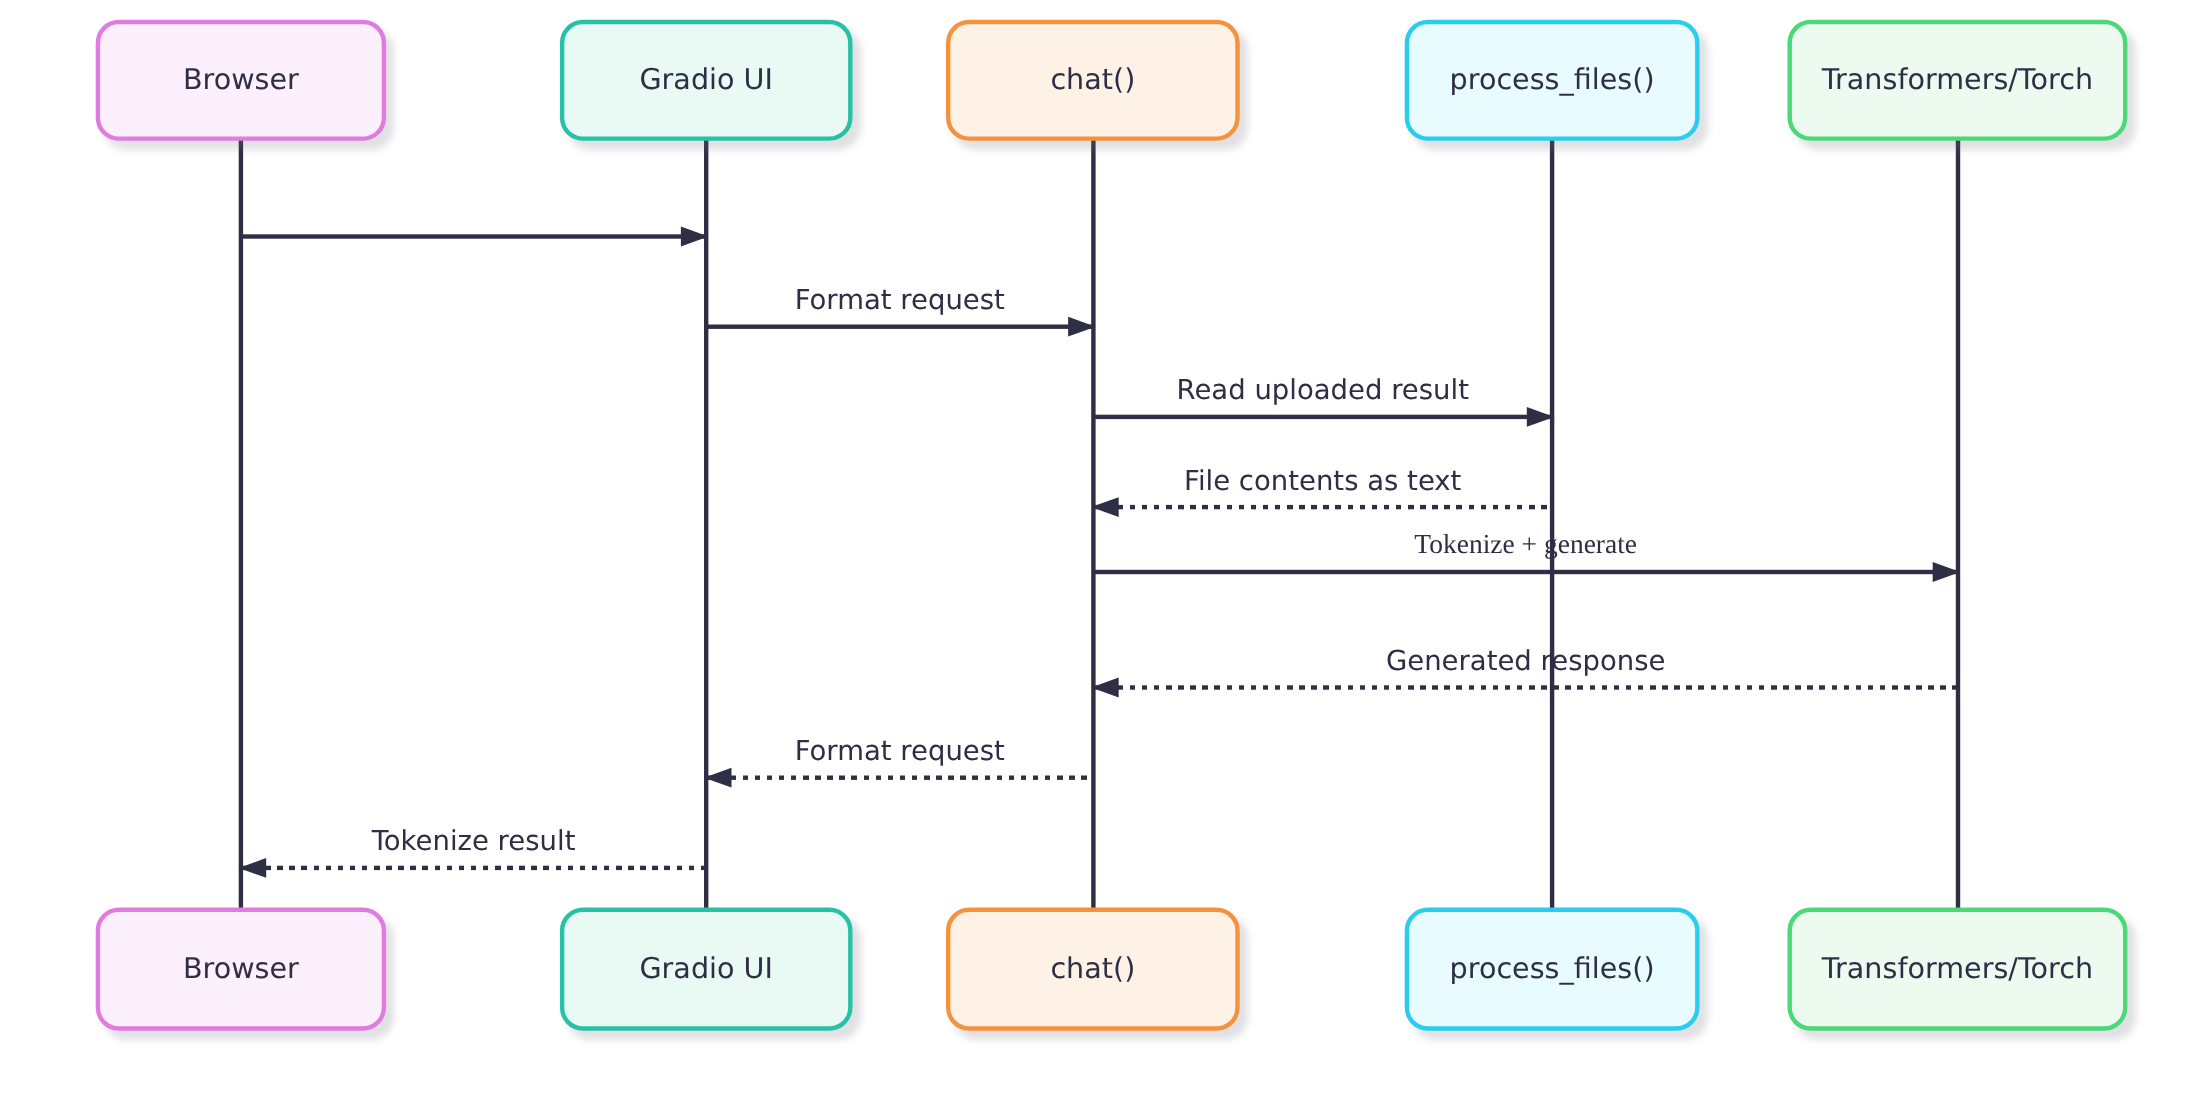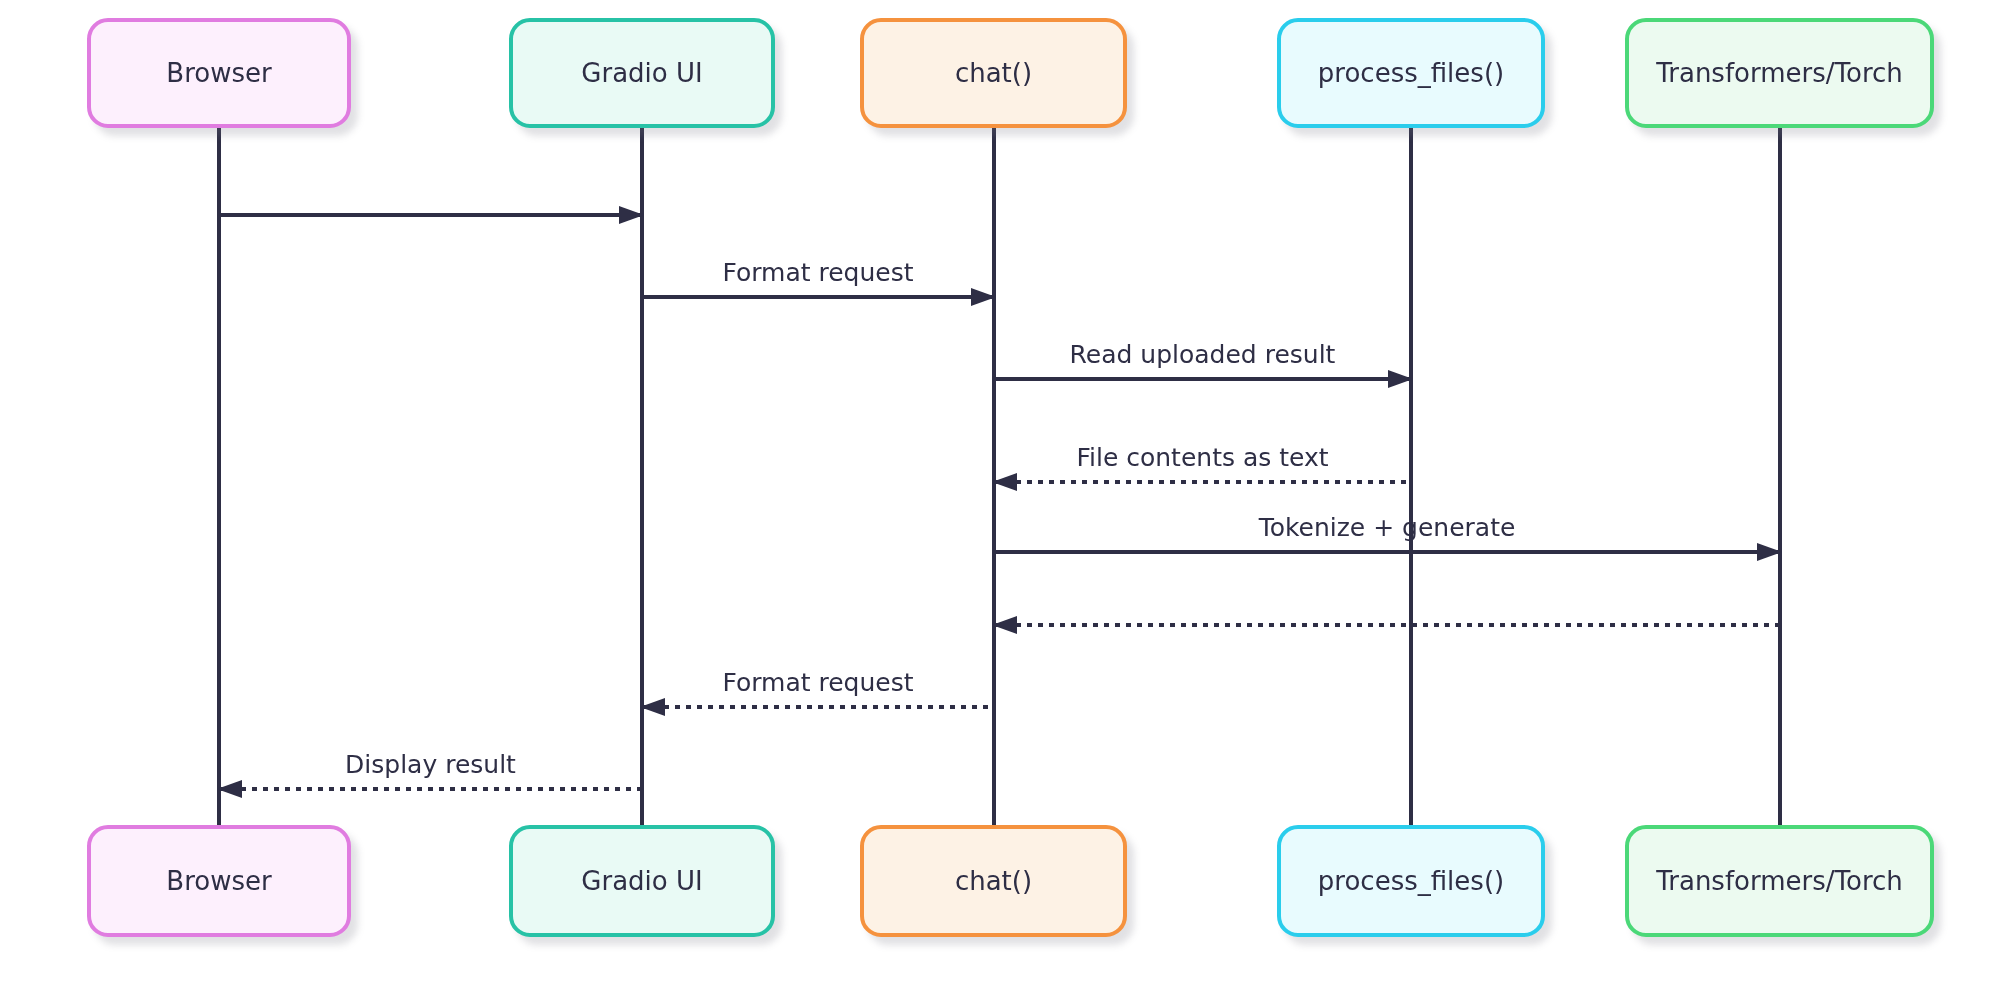--- a/index.html
+++ b/index.html
@@ -79,41 +79,42 @@
   <div class="message solid right" style="left:642px; width:352px; top:239px;">
     <div class="msg-label">Format request</div>
     <div class="msg-line"></div>
     <div class="msg-arrow"></div>
   </div>
   <div class="message solid right" style="left:994px; width:417px; top:321px;">
     <div class="msg-label">Read uploaded result</div>
     <div class="msg-line"></div>
     <div class="msg-arrow"></div>
   </div>
-  <div class="message dashed left" style="left:994px; width:417px; top:424px;">
+  <div class="message dashed left" style="left:994px; width:417px; top:403px;">
     <div class="msg-label">File contents as text</div>
     <div class="msg-line"></div>
     <div class="msg-arrow"></div>
   </div>
-  <div class="message solid right" style="left:994px; width:786px; top:494px;">
+  <div class="message solid right" style="left:994px; width:786px; top:462px;font-family:Liberation Serif, serif;">
     <div class="msg-label">Tokenize + generate</div>
     <div class="msg-line"></div>
     <div class="msg-arrow"></div>
   </div>
   <div class="message dashed left" style="left:994px; width:786px; top:567px;">
+    <div class="msg-label">Generated response</div>
     <div class="msg-line"></div>
     <div class="msg-arrow"></div>
   </div>
   <div class="message dashed left" style="left:642px; width:352px; top:649px;">
     <div class="msg-label">Format request</div>
     <div class="msg-line"></div>
     <div class="msg-arrow"></div>
   </div>
   <div class="message dashed left" style="left:219px; width:423px; top:731px;">
-    <div class="msg-label">Display result</div>
+    <div class="msg-label">Tokenize result</div>
     <div class="msg-line"></div>
     <div class="msg-arrow"></div>
   </div>
 
   <div class="actor" style="left: 87px; width: 264px; top: 825px; height: 112px; background-color: rgb(253, 240, 253); border-color: rgb(224, 124, 224);">
     <span>Browser</span>
   </div>
   <div class="actor" style="left: 509px; width: 266px; top: 825px; height: 112px; background-color: rgb(233, 250, 245); border-color: rgb(39, 194, 166);">
     <span>Gradio UI</span>
   </div>

